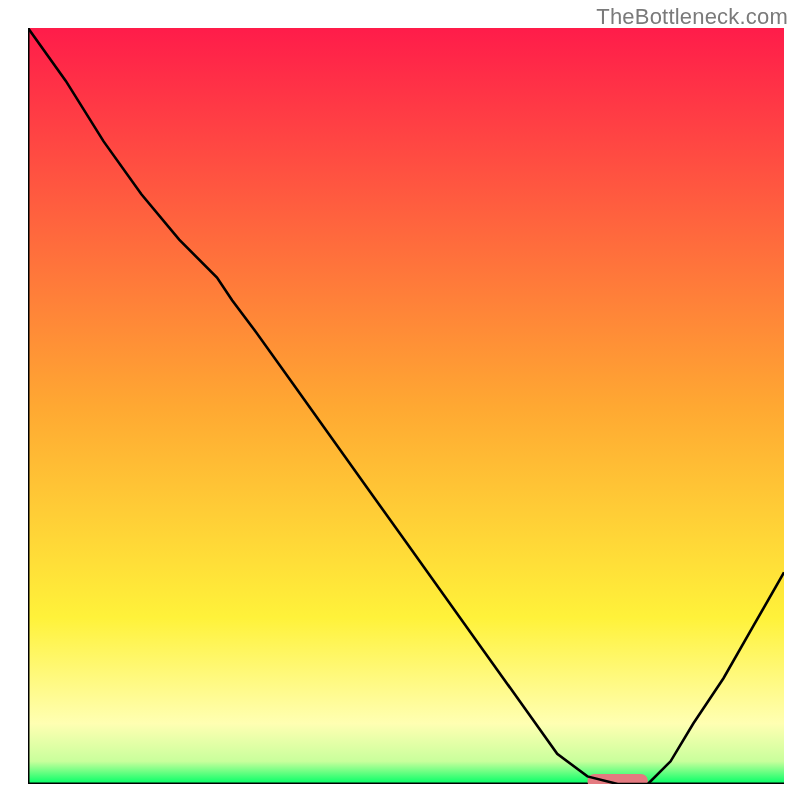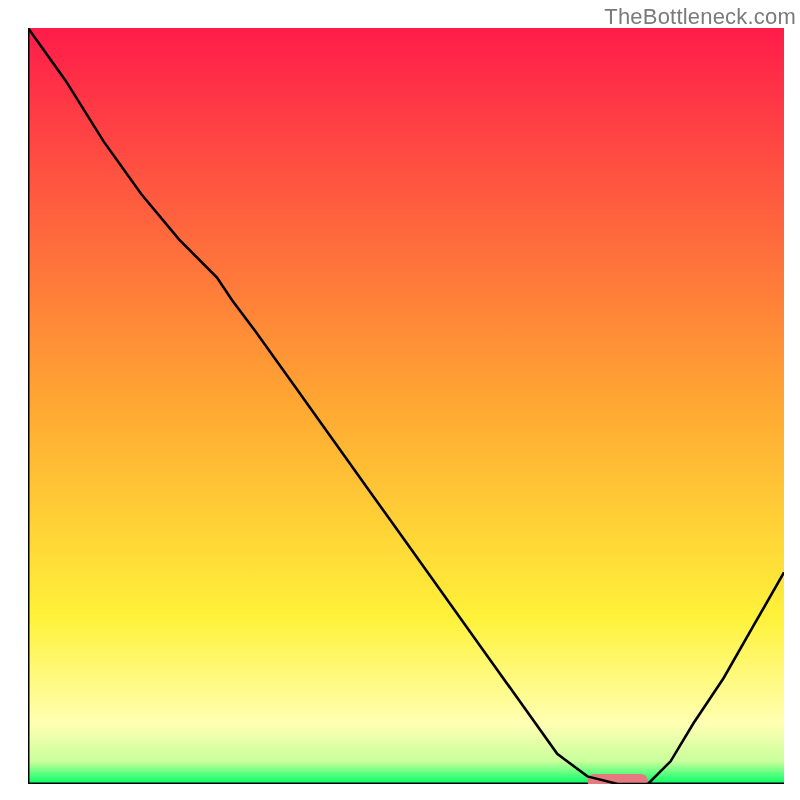--- a/index.html
+++ b/index.html
@@ -7,21 +7,21 @@
     padding: 0;
     width: 800px;
     height: 800px;
     background: #ffffff;
     font-family: Arial, Helvetica, sans-serif;
     position: relative;
   }
   .watermark {
     position: absolute;
     top: 4px;
-    right: 4px;
+    right: 12px;
     color: #7a7a7a;
     font-size: 22px;
     font-weight: 500;
     letter-spacing: 0.2px;
   }
   .plot {
     position: absolute;
     left: 28px;
     top: 28px;
     width: 756px;

